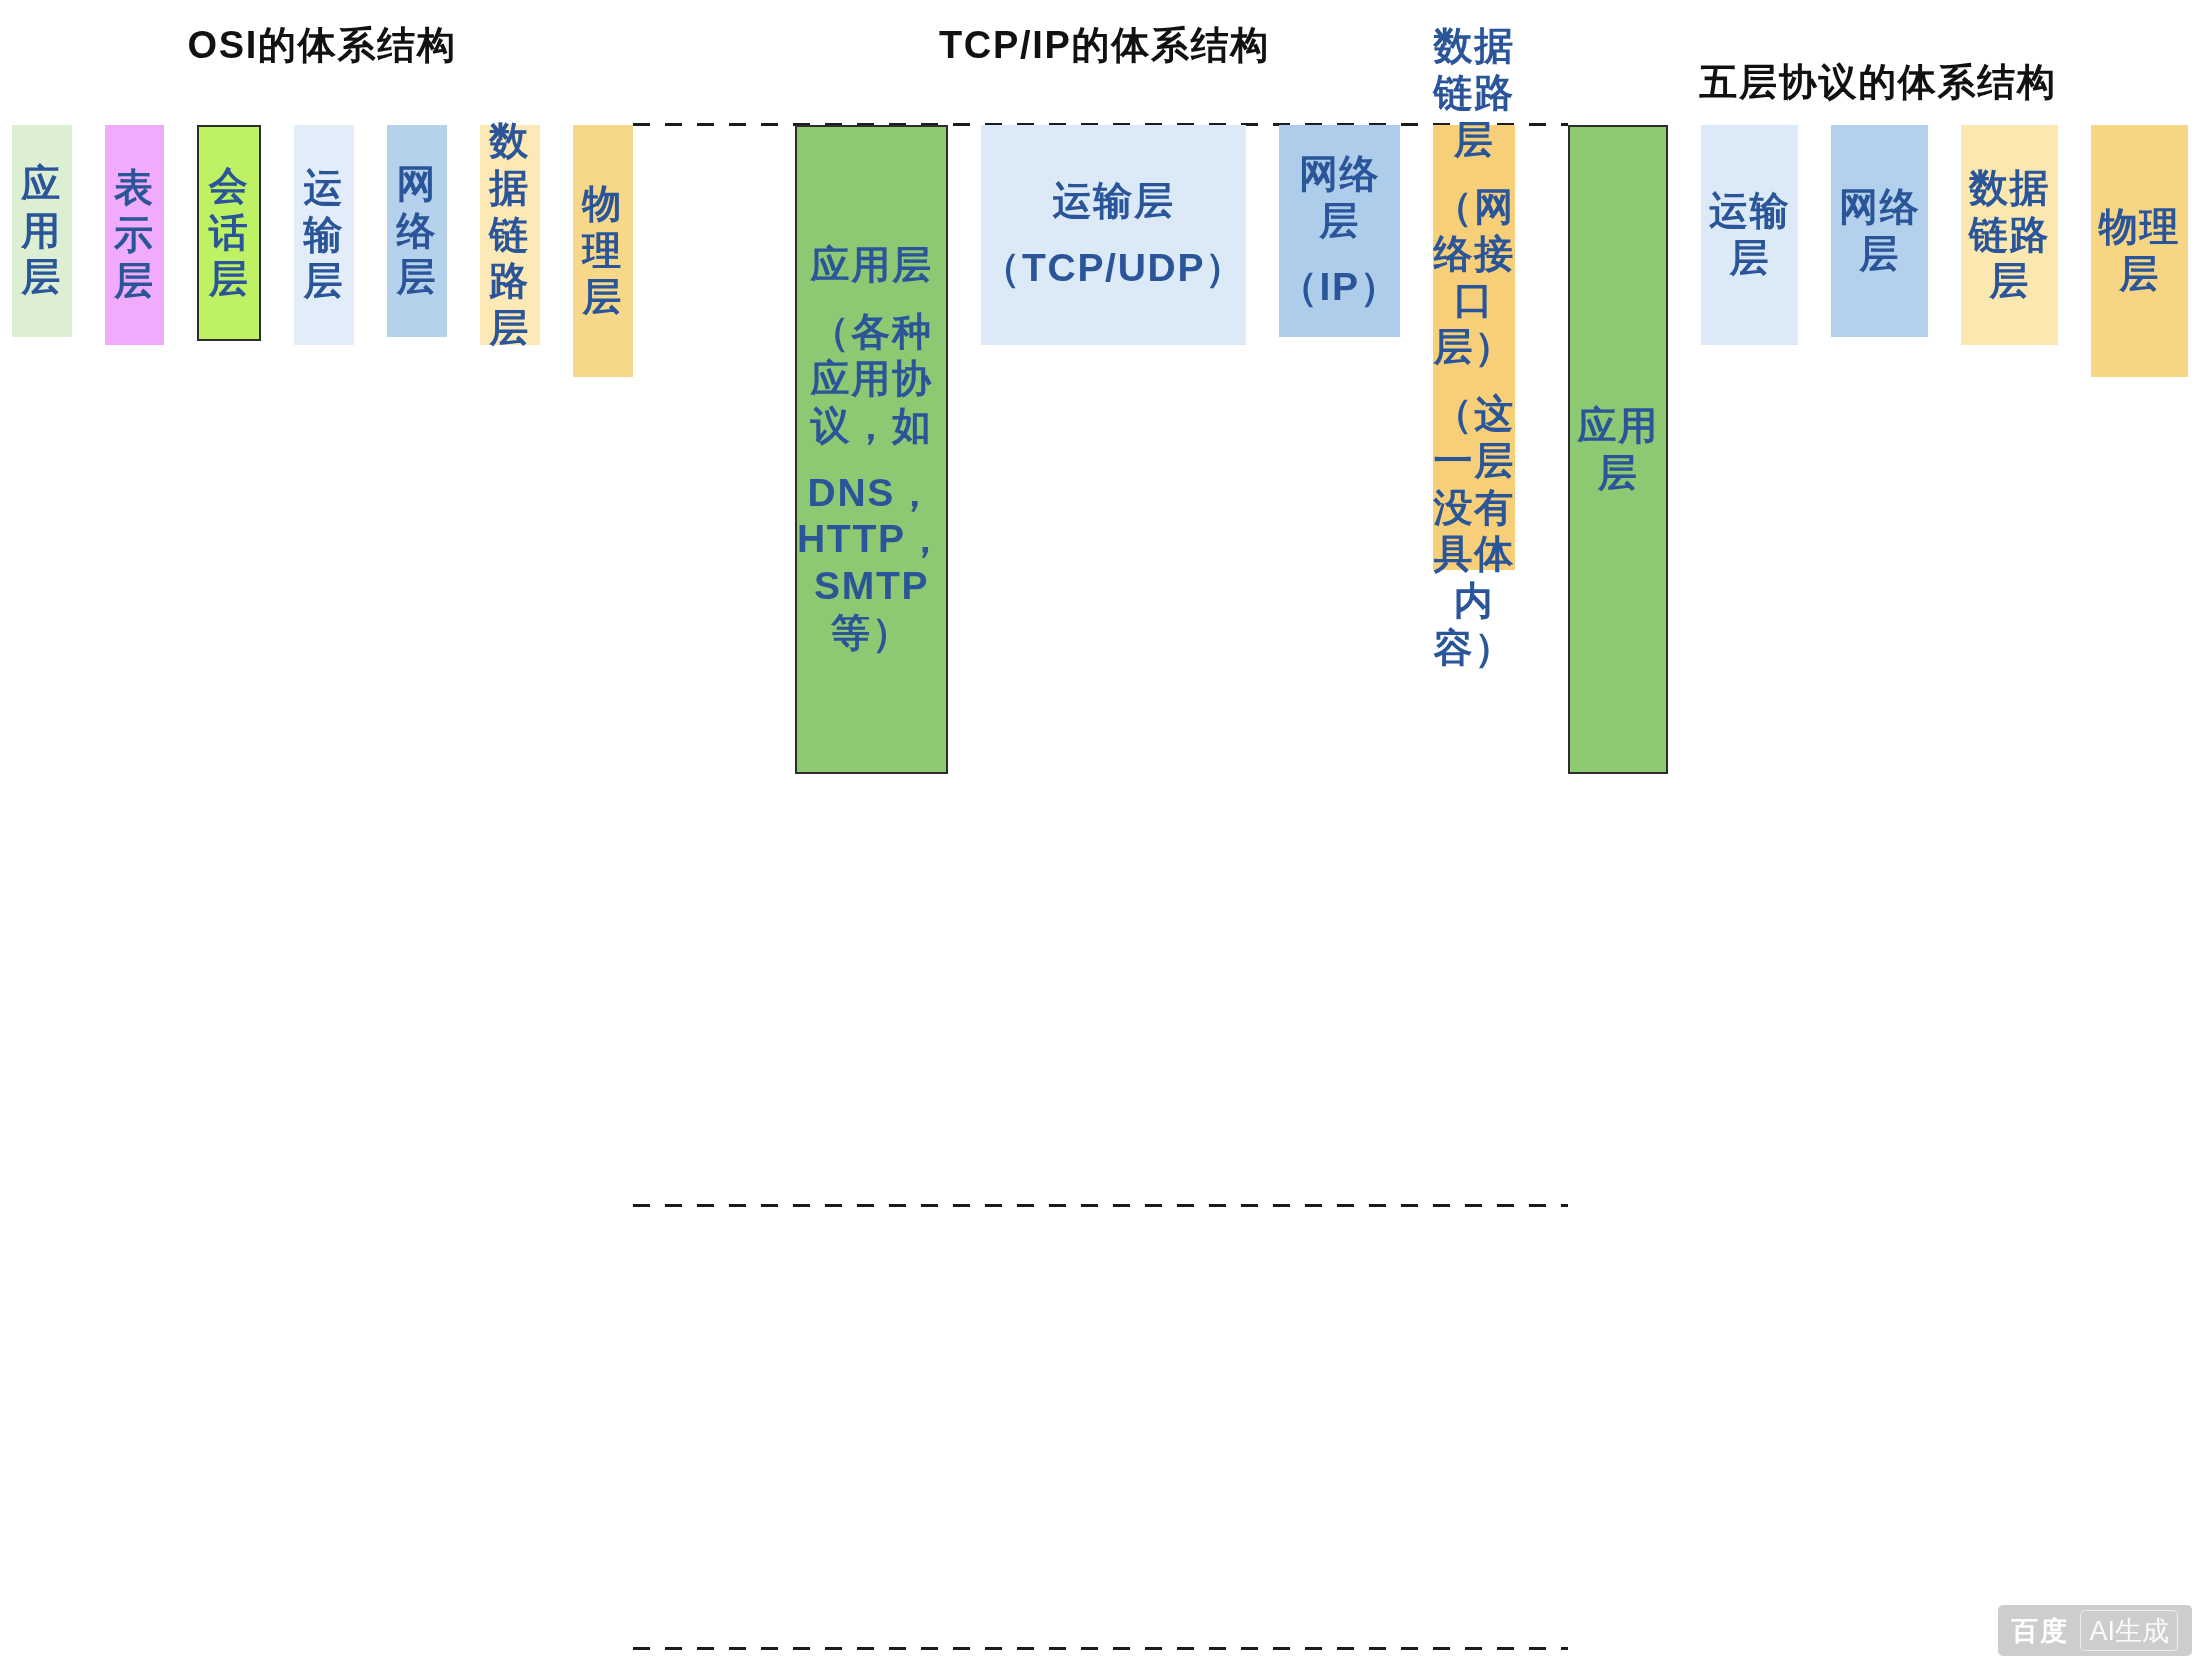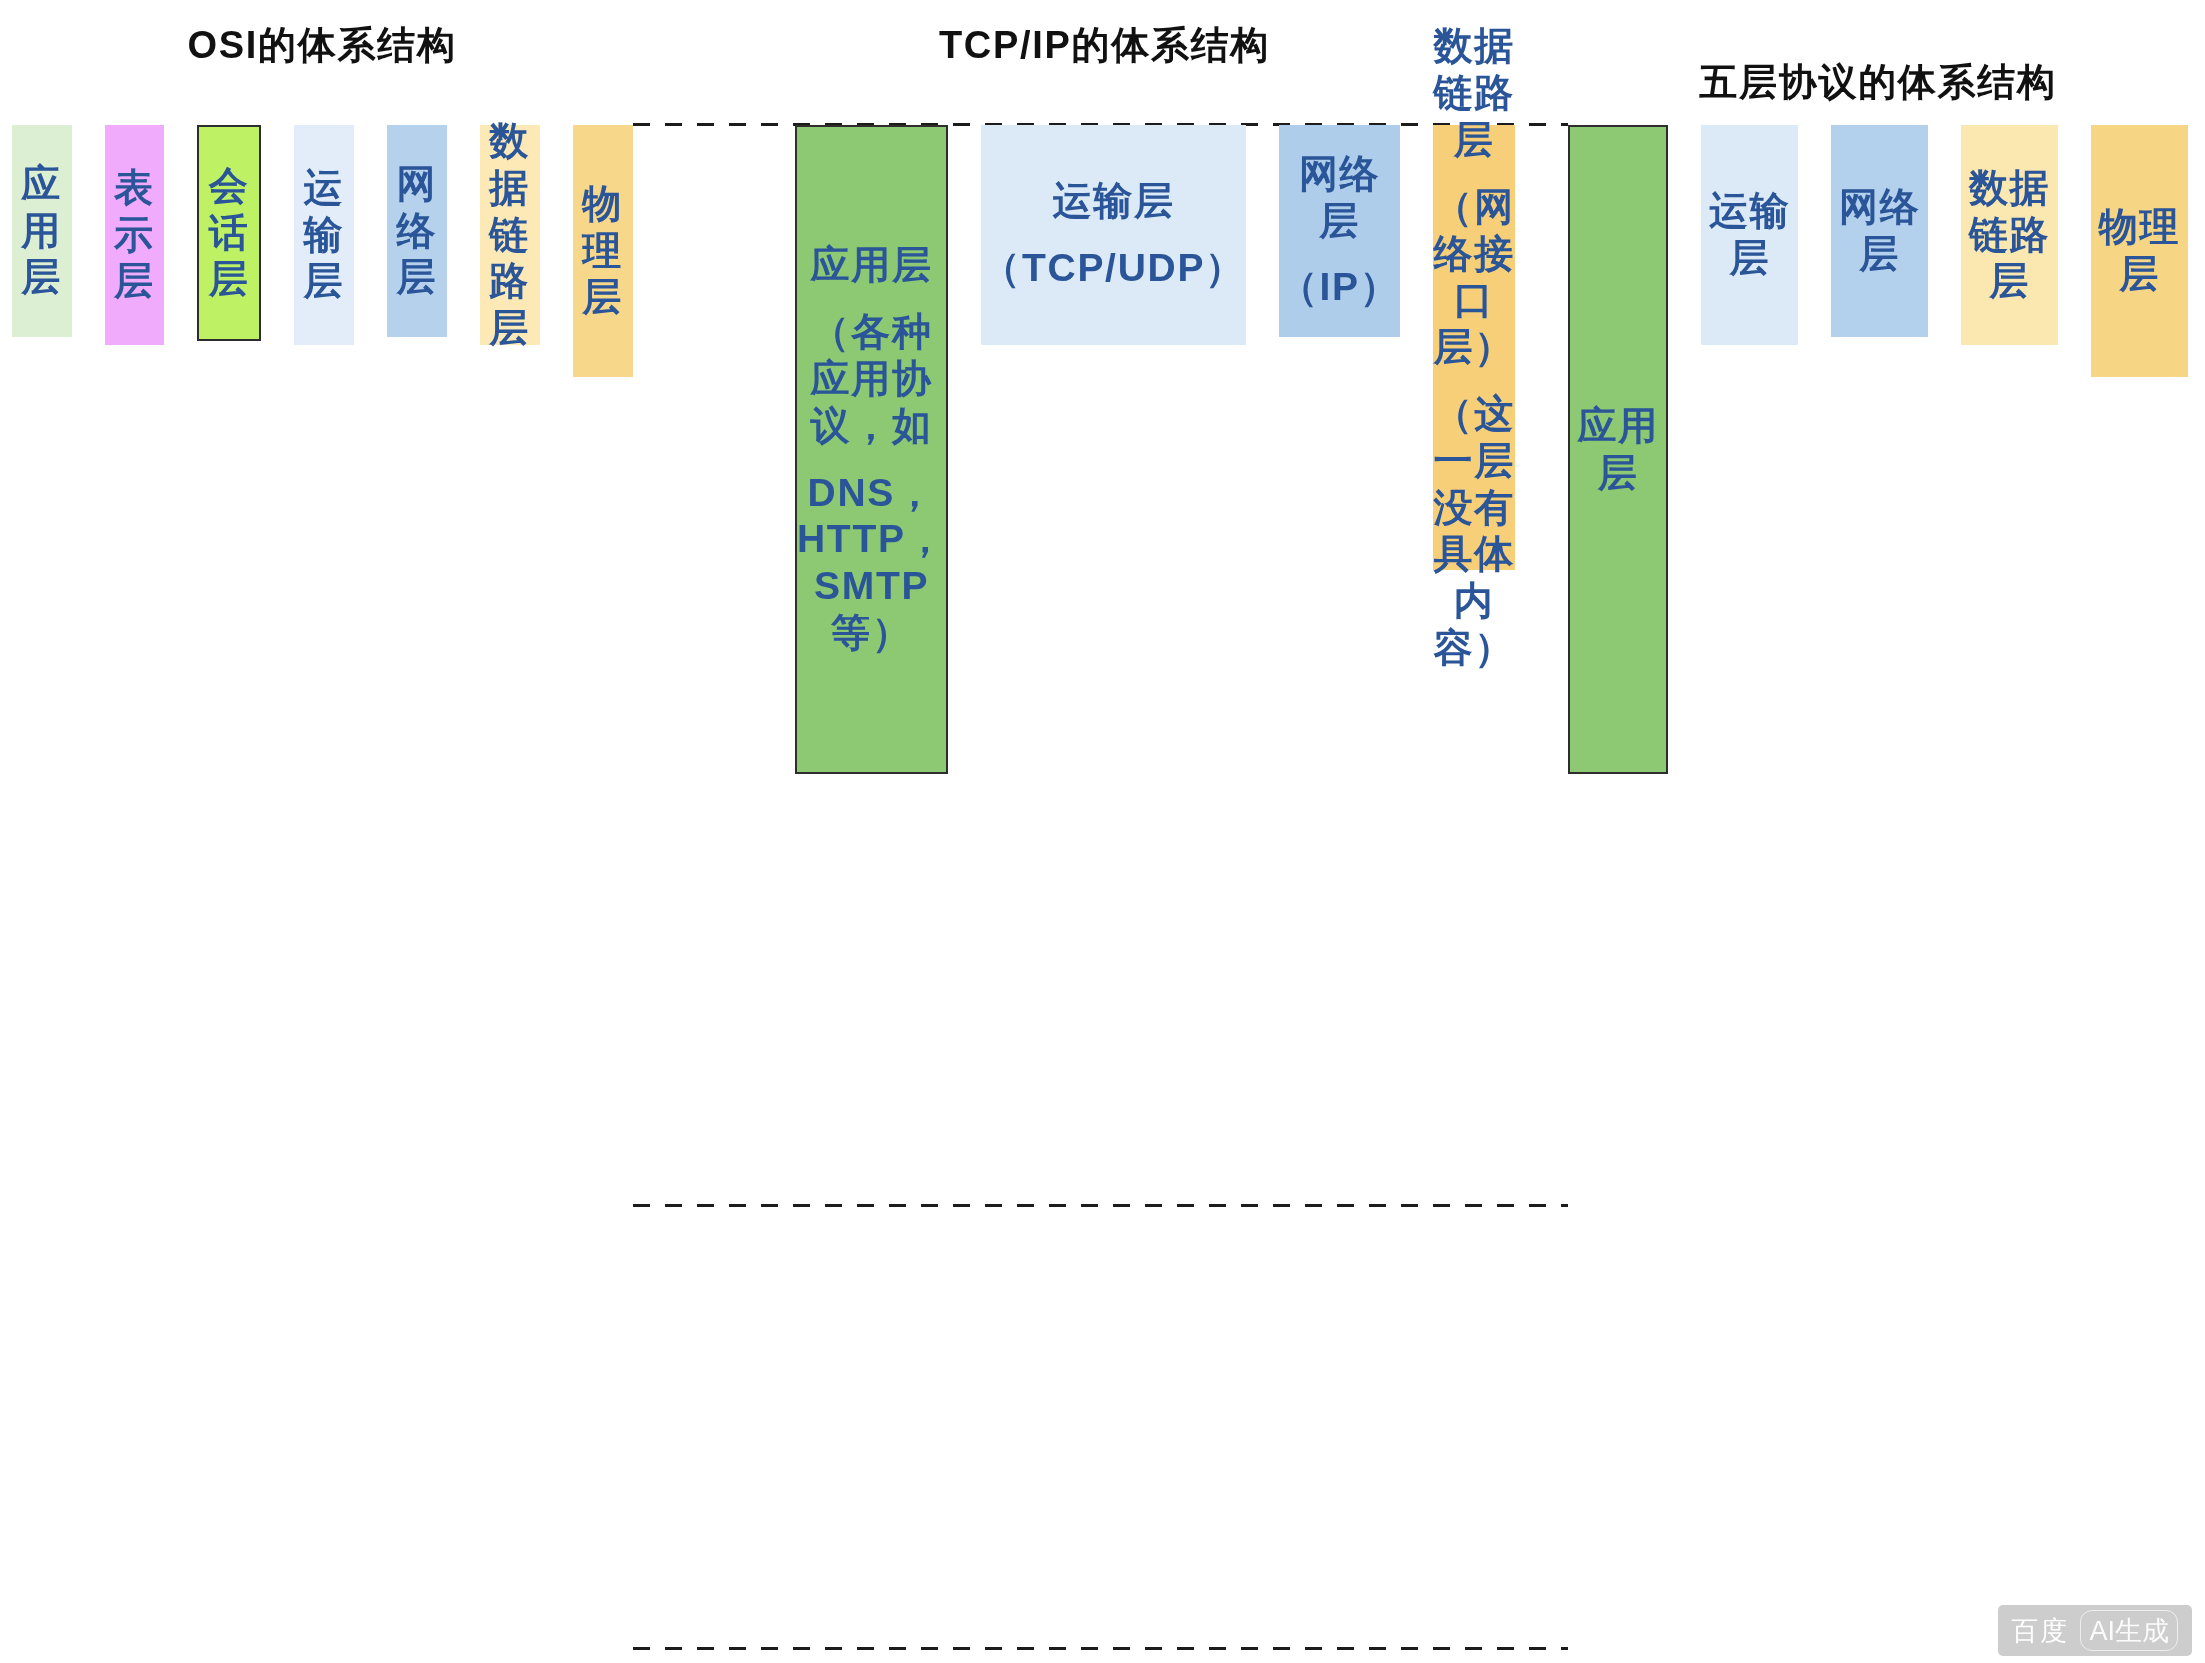--- a/index.html
+++ b/index.html
@@ -77,24 +77,24 @@
     position: absolute;
     right: 13.3px; bottom: 6.7px;
     z-index: 3;
     display: flex; align-items: center; gap: 11.6px;
     background: rgba(130,130,130,0.40);
     color: #ffffff;
     font-size: 27px;
     padding: 5px 13.3px;
     border-radius: 5px;
   }
-  .watermark .brand { font-weight: 400; letter-spacing: 1.7px; }
+  .watermark .brand { font-weight: 700; letter-spacing: 1.7px; }
   .watermark .tag {
     border: 1.7px solid rgba(255,255,255,0.65);
-    border-radius: 12px;
+    border-radius: 5px;
     padding: 1.7px 8.3px;
     color: rgba(255,255,255,0.92);
   }
 </style>
 </head>
 <body>
 
 <div class="stage">
 
   <div class="dash-line" id="dash-top"></div>

